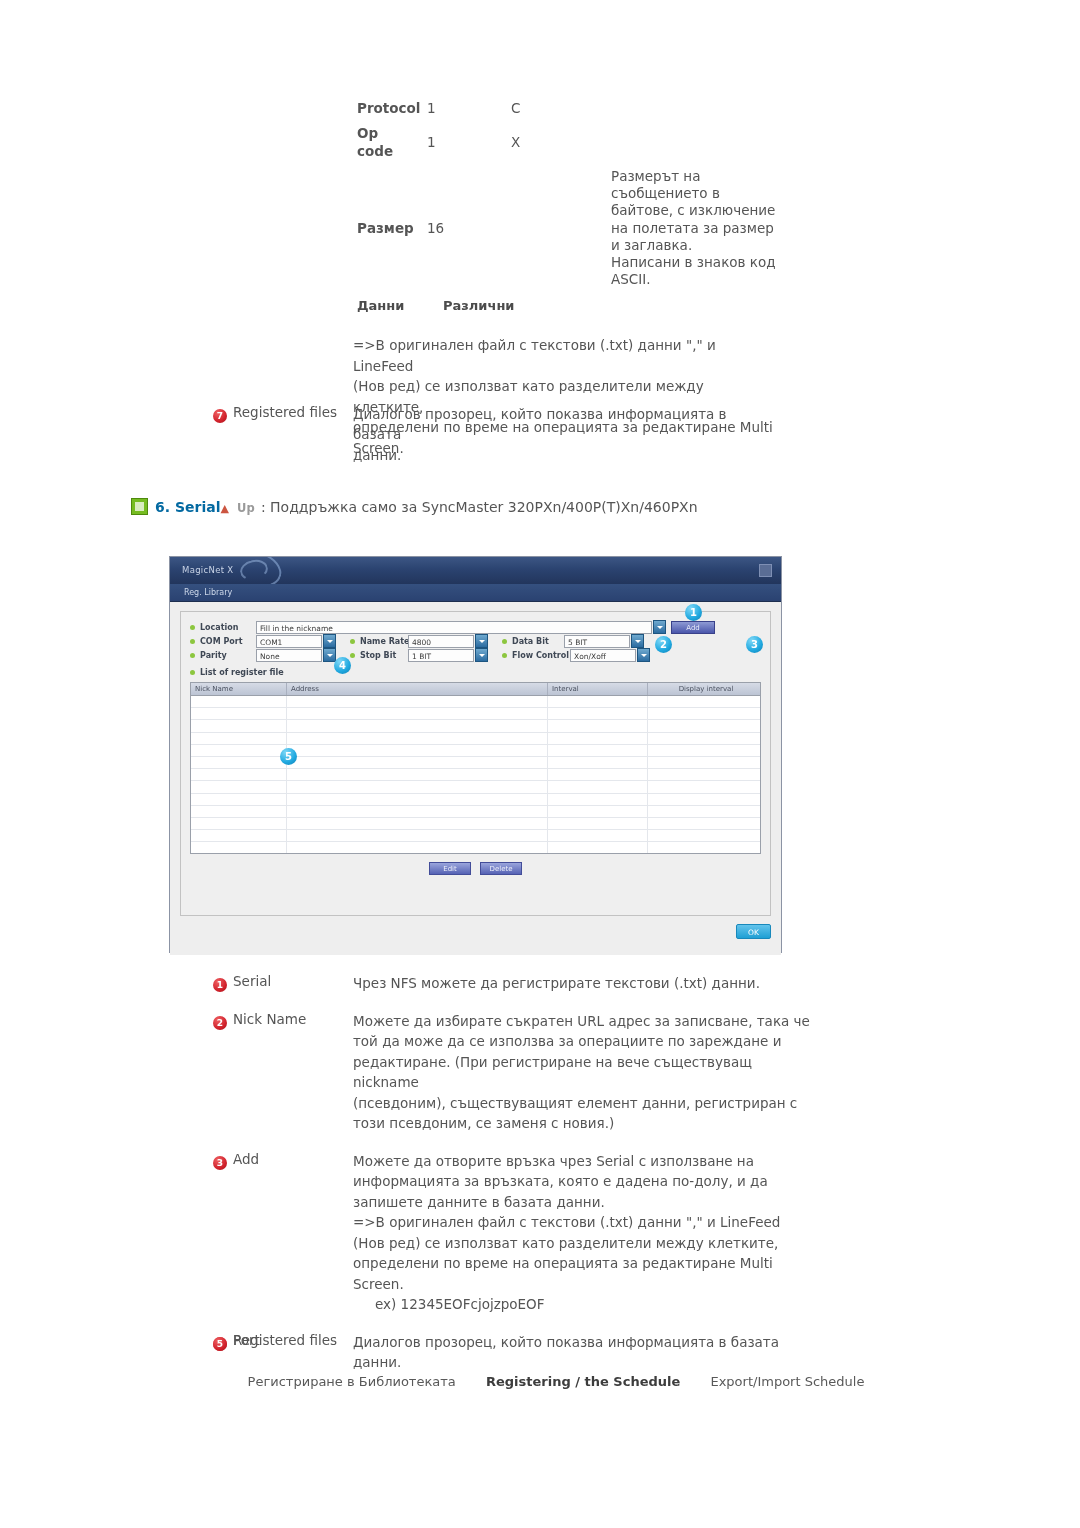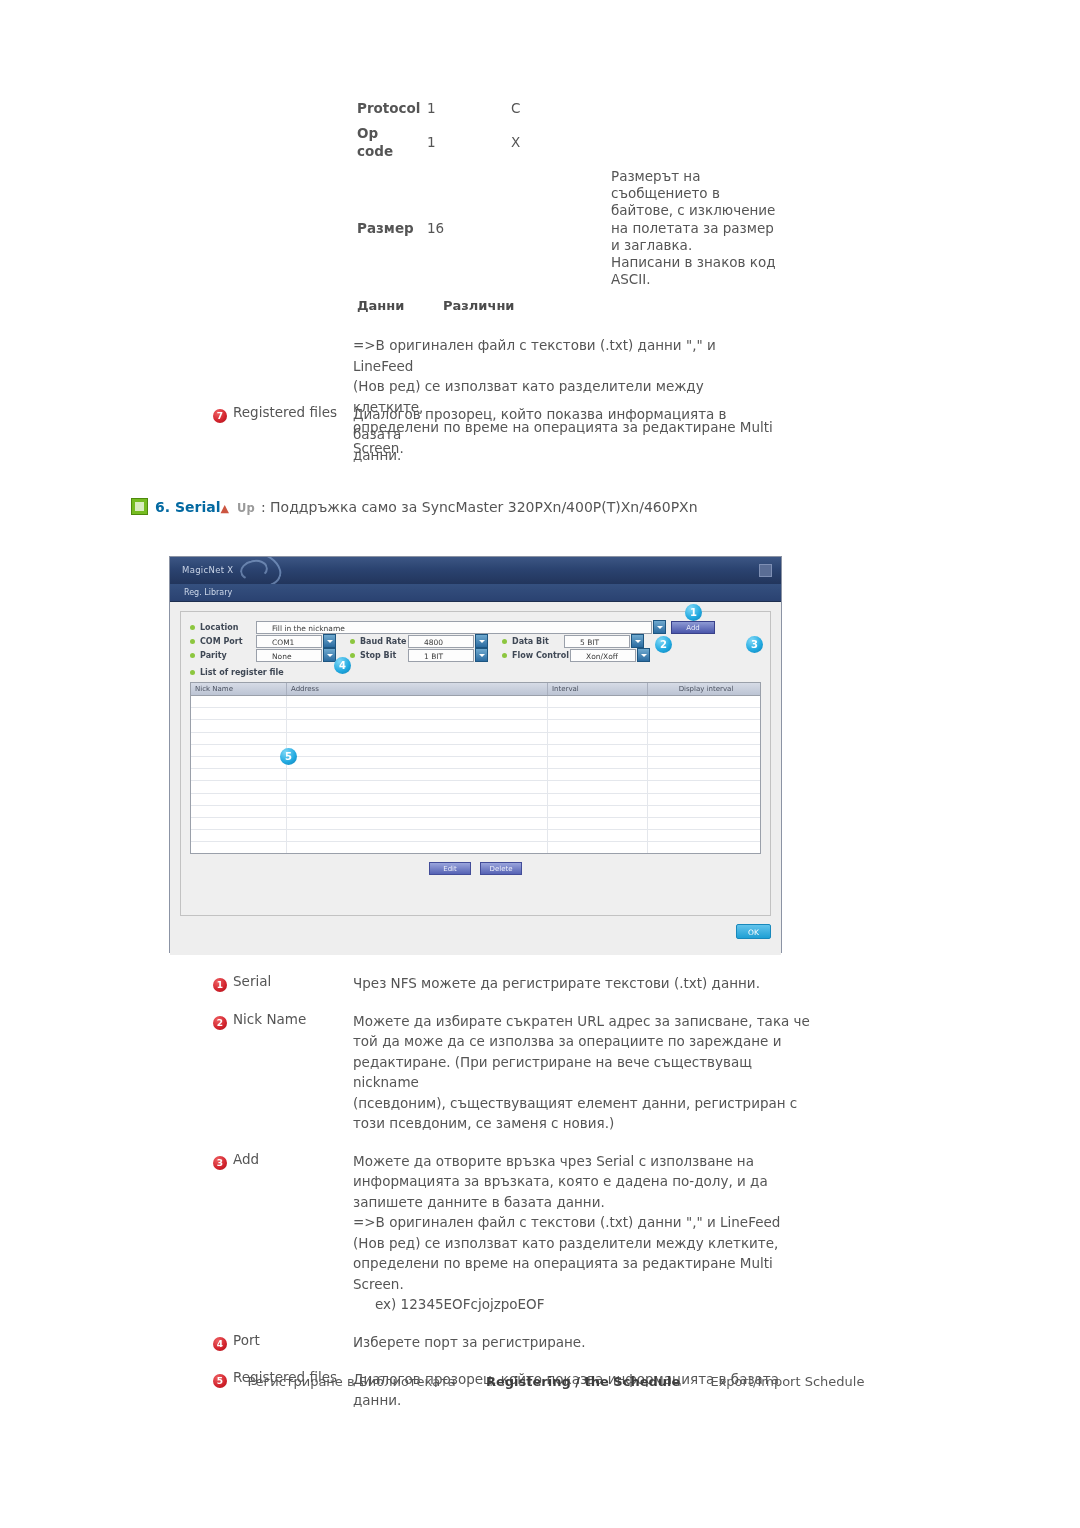--- a/index.html
+++ b/index.html
@@ -267,21 +267,21 @@
   .w-lab2 { width: 62px; }
   .w-lab3 { width: 68px; }
 
   .inp {
     border: 1px solid #9aa0aa;
     background: #fdfdfd;
     height: 13px;
     font-size: 7.5px;
     color: #3b3b3b;
     line-height: 13px;
-    padding: 0 15px;
+    padding: 0 3px;
     box-sizing: border-box;
     overflow: hidden;
     white-space: nowrap;
   }
   .inp-loc { width: 396px; }
   .inp-sm  { width: 66px; }
   .combo-arrow {
     width: 13px; height: 14px;
     background: linear-gradient(180deg,#6fa9cf 0%, #2b6ba0 100%);
     border: 1px solid #1d5580;
@@ -535,21 +535,21 @@
         <div class="frow">
           <span class="flabel w-loc">
               <span class="green-dot"></span>
               <span>COM Port</span>
             </span>
           <span class="inp inp-sm">COM1</span>
           <span class="combo-arrow"></span>
           <span class="gap"></span>
           <span class="flabel w-lab">
               <span class="green-dot"></span>
-              <span>Baud Rate</span>
+              <span>Name Rate</span>
             </span>
           <span class="inp inp-sm">4800</span>
           <span class="combo-arrow"></span>
           <span class="gap"></span>
           <span class="flabel w-lab2">
               <span class="green-dot"></span>
               <span>Data Bit</span>
             </span>
           <span class="inp inp-sm">5 BIT</span>
           <span class="combo-arrow"></span>
@@ -722,21 +722,20 @@
 =&gt;В оригинален файл с текстови (.txt) данни "," и LineFeed
 (Нов ред) се използват като разделители между клетките,
 определени по време на операцията за редактиране Multi
 Screen.</span><span class="lg-ex">ex) 12345EOFcjojzpoEOF</span></div>
   </div>
 
   <div class="legend-item">
     <div class="lg-label">
       <span class="bullet-red">4</span><span>Port</span>
     </div>
-    <div class="lg-desc">Изберете порт за регистриране.</div>
   </div>
 
   <div class="legend-item">
     <div class="lg-label">
       <span class="bullet-red">5</span><span>Registered files</span>
     </div>
     <div class="lg-desc">Диалогов прозорец, който показва информацията в базата
 данни.</div>
   </div>
 

